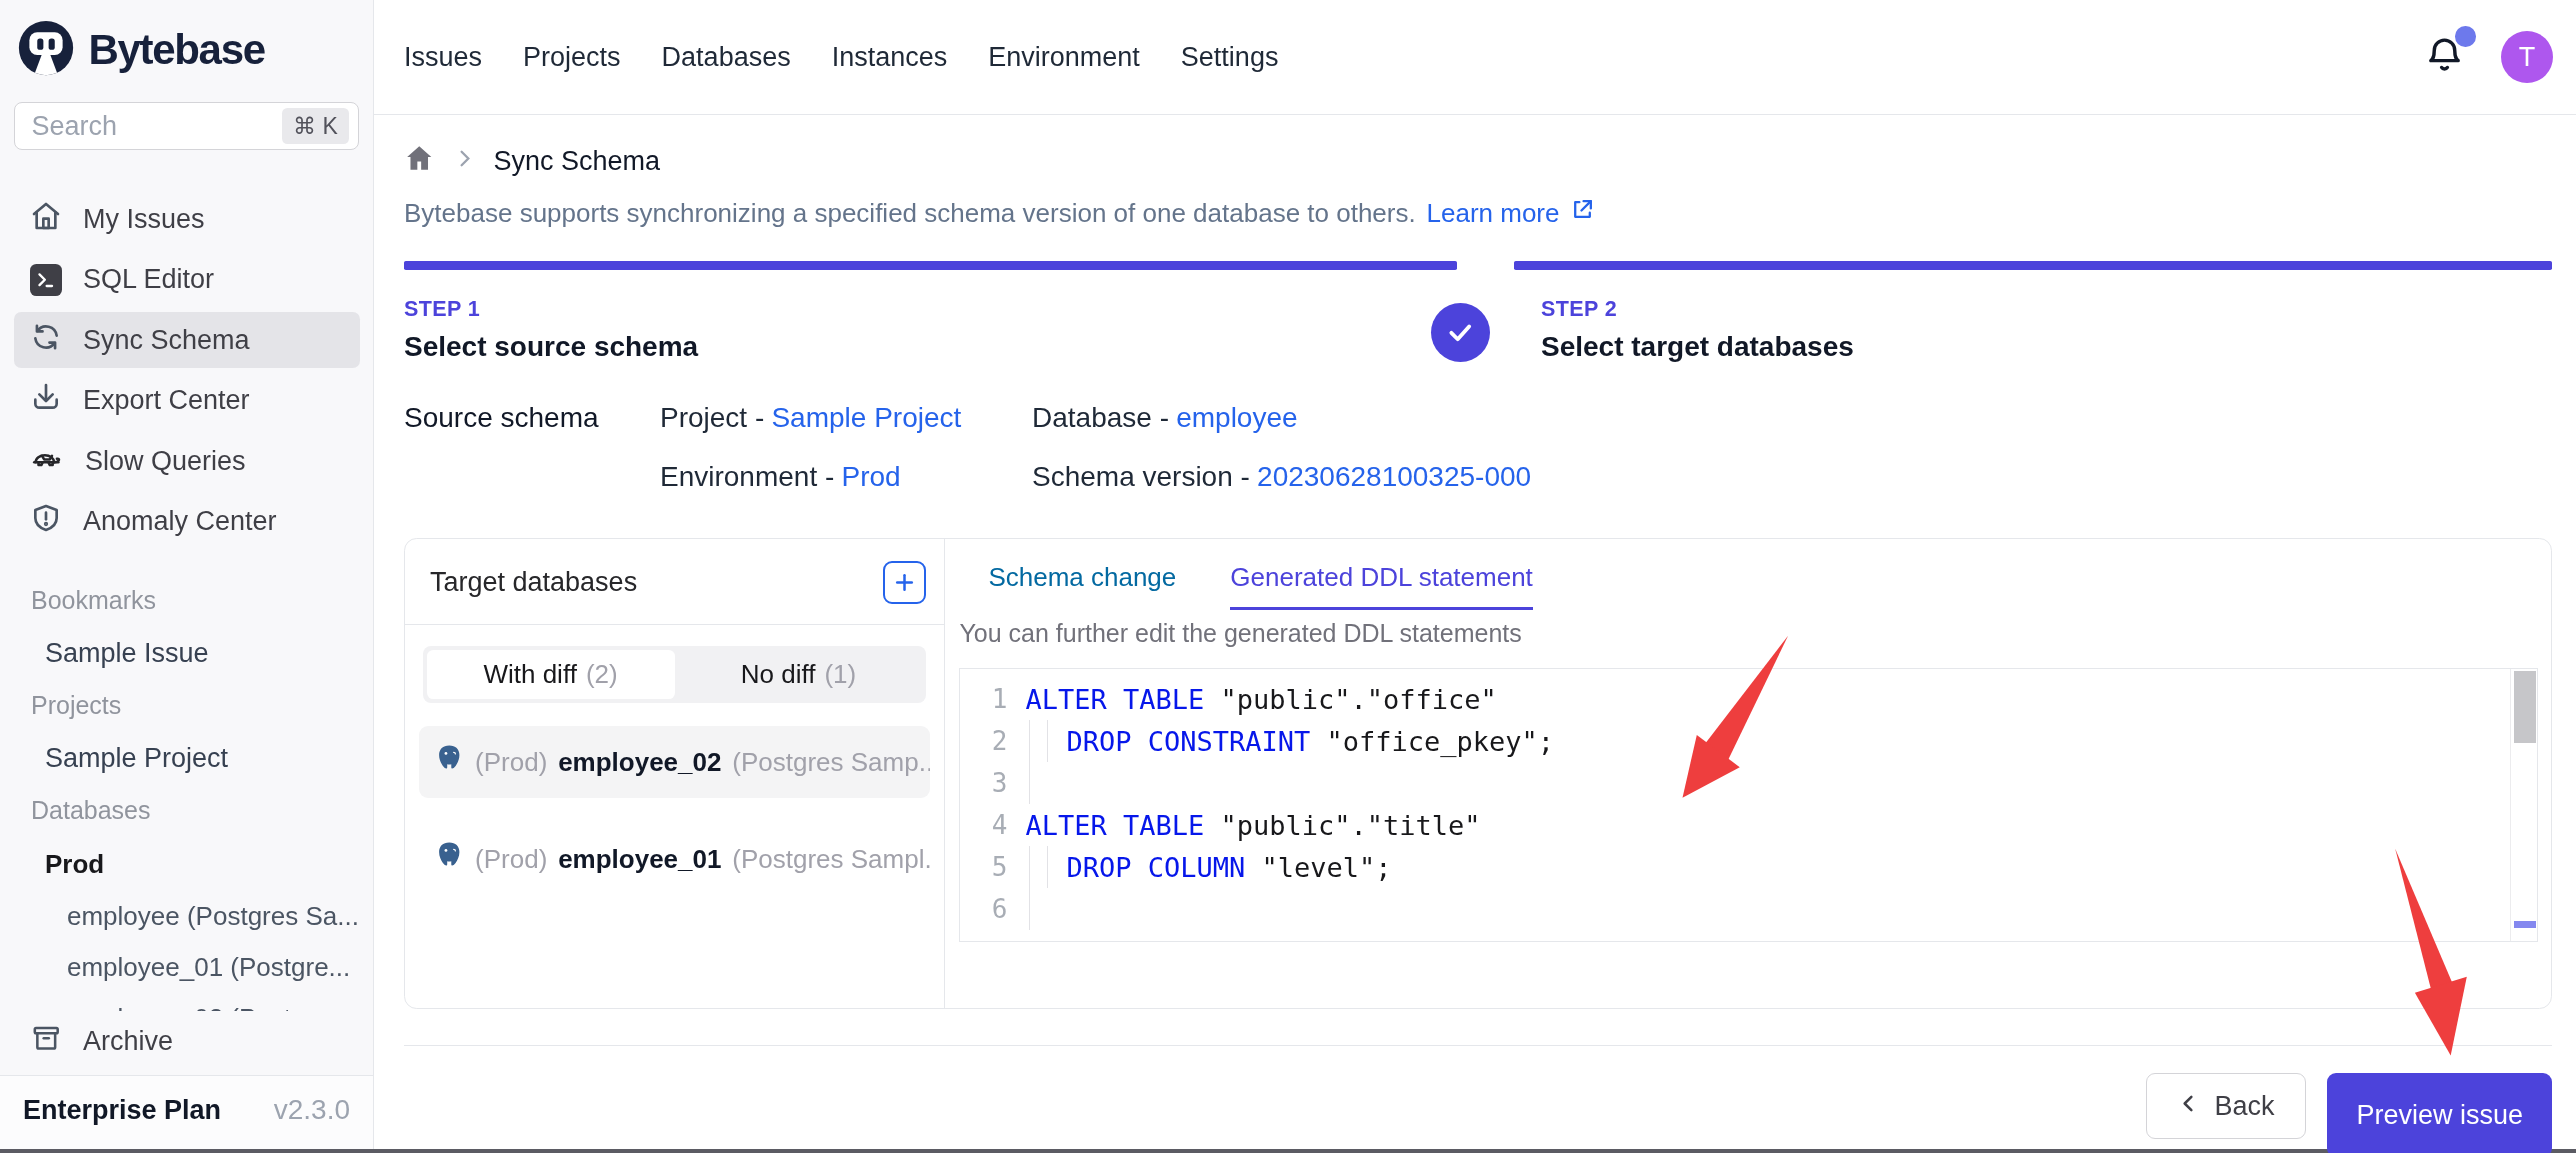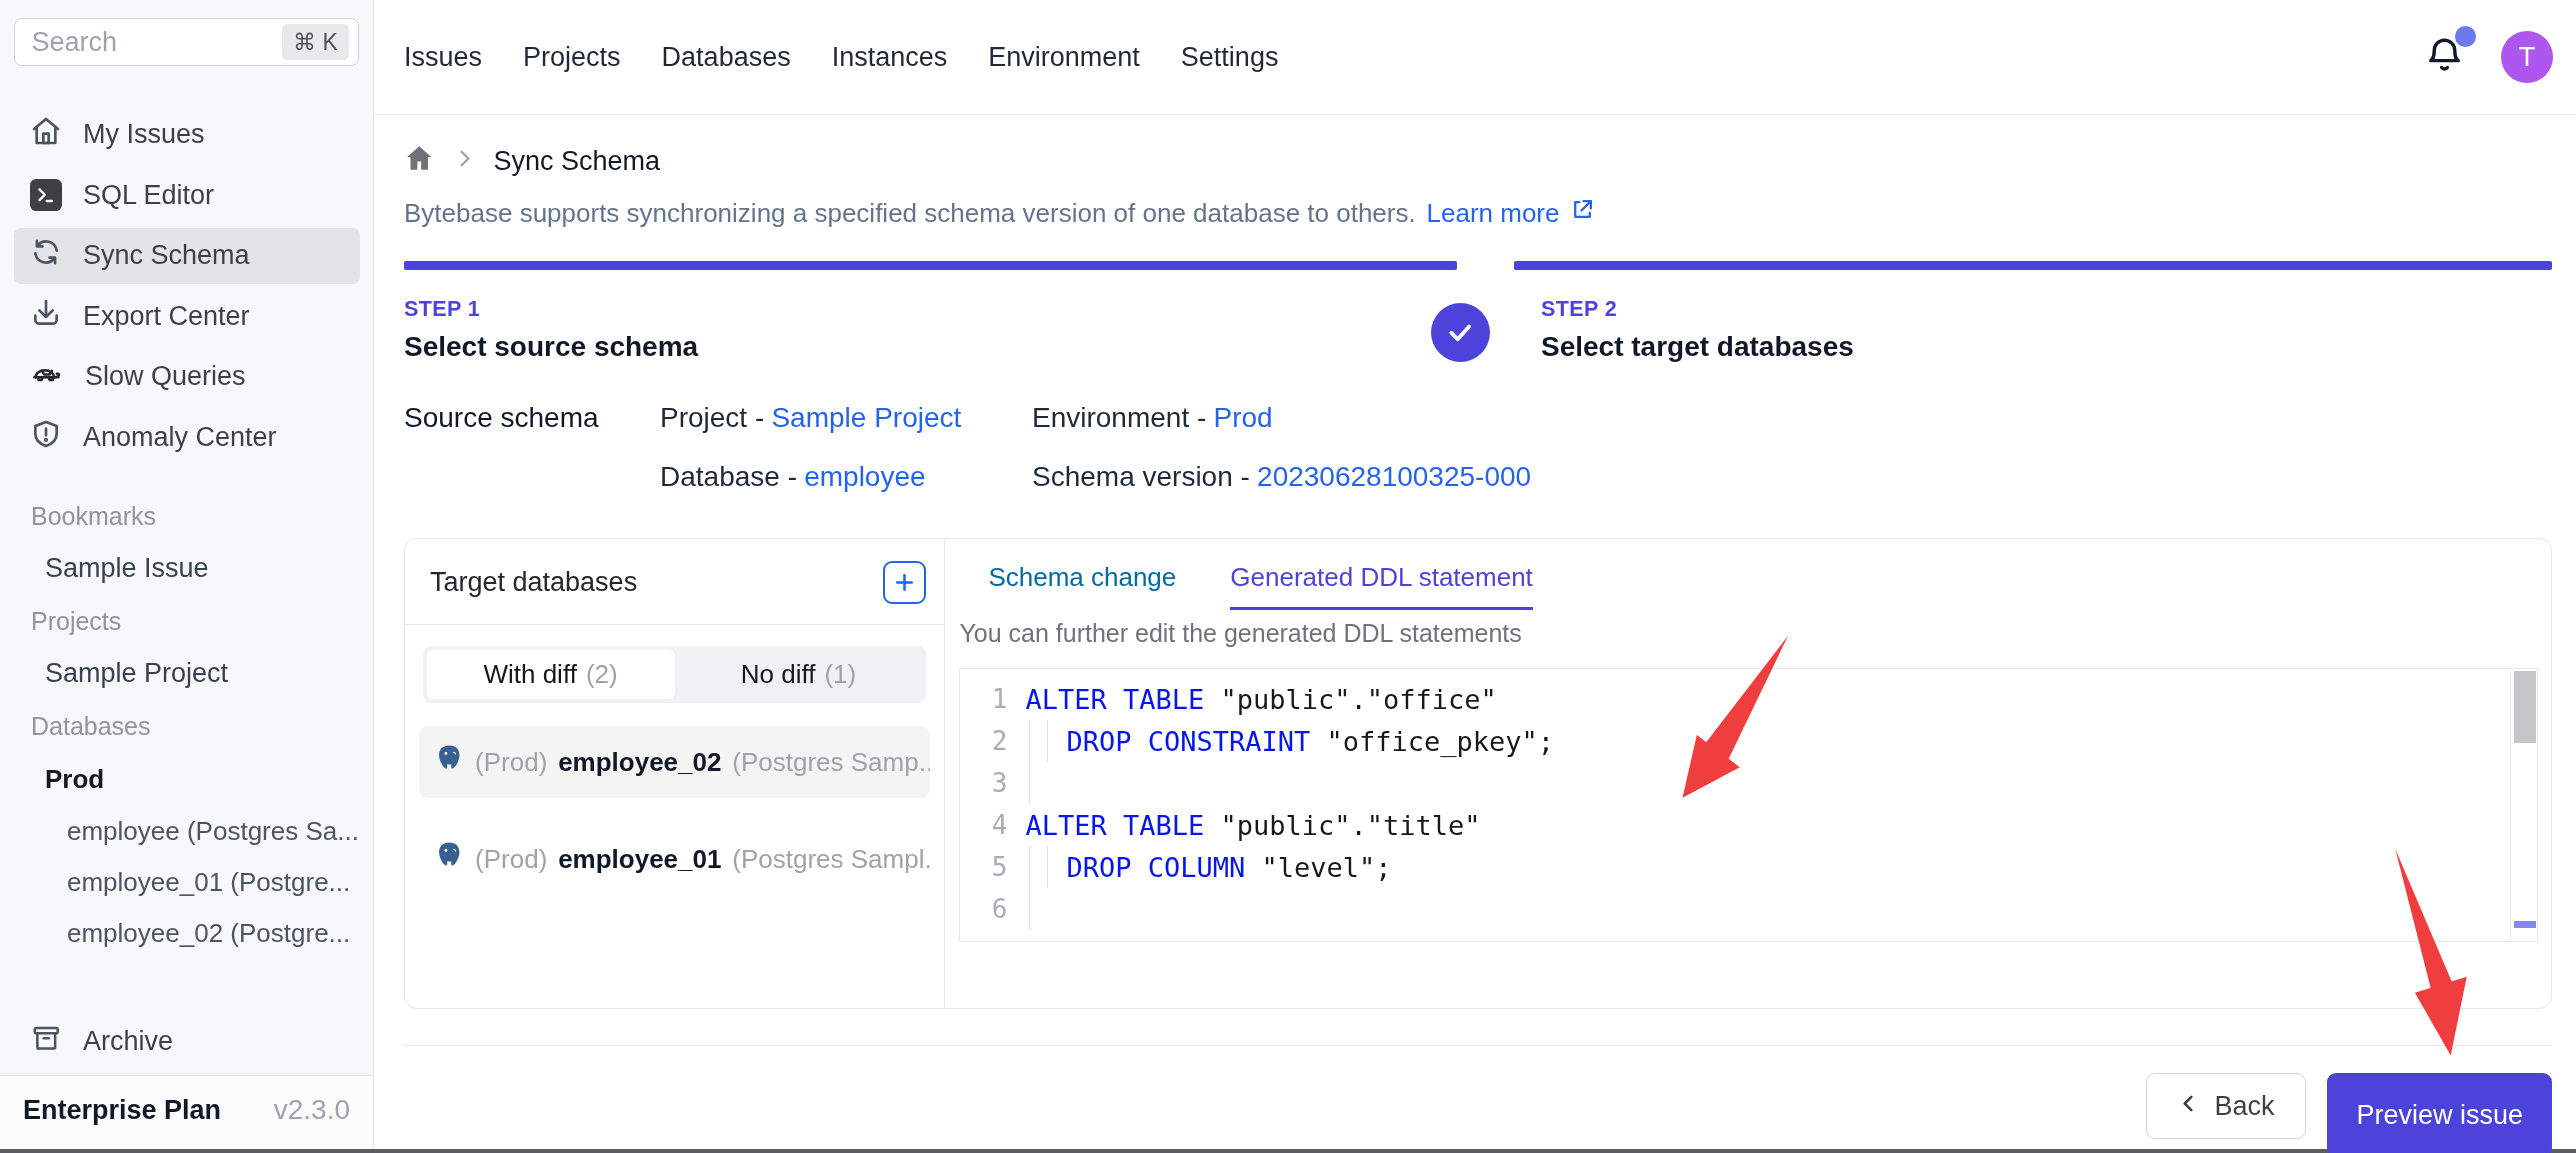--- a/index.html
+++ b/index.html
@@ -133,20 +133,39 @@
   .annot { position:absolute; pointer-events:none; z-index:9; }
   .arrow1 { left:1301px; top:518px; }
   .arrow2 { left:2012px; top:731px; }
 </style>
 </head>
 <body>
 
 <div class="app">
 
   <aside class="sidebar">
+    <div class="logo">
+      <span>
+        <svg width="56" height="56" viewBox="0 0 64 64">
+          <defs>
+              <clipPath id="lc">
+                <circle cx="32" cy="32" r="31"></circle>
+              </clipPath>
+            </defs>
+          <circle cx="32" cy="32" r="31" fill="#17213b"></circle>
+          <g clip-path="url(#lc)">
+            <rect x="13" y="14" width="38" height="26" rx="9" fill="#fff"></rect>
+            <rect x="22" y="21" width="7" height="13" rx="3" fill="#17213b"></rect>
+            <rect x="35" y="21" width="7" height="13" rx="3" fill="#17213b"></rect>
+            <polygon points="27,40 37,40 46,64 18,64" fill="#fff"></polygon>
+          </g>
+        </svg>
+      </span>
+      <span class="brand">Bytebase</span>
+    </div>
 
     <div class="search">
       <span class="ph">Search</span>
       <span class="kbd">⌘ K</span>
     </div>
 
     <nav class="nav">
       <div class="nav-item">
         <span><svg width="32" height="32" viewBox="0 0 24 24" fill="none" stroke="#4b5563" stroke-width="2" stroke-linecap="round" stroke-linejoin="round">
               <path d="M3 10.5 12 3l9 7.5"></path>
@@ -290,24 +309,24 @@
         </div>
       </div>
 
       <div class="source">
         <div class="source-label">Source schema</div>
         <div class="source-grid">
           <div class="sv">
             <span>Project -</span><span class="link">Sample Project</span>
           </div>
           <div class="sv">
+            <span>Database -</span><span class="link">employee</span>
+          </div>
+          <div class="sv">
             <span>Environment -</span><span class="link">Prod</span>
-          </div>
-          <div class="sv">
-            <span>Database -</span><span class="link">employee</span>
           </div>
           <div class="sv">
             <span>Schema version -</span><span class="link">20230628100325-000</span>
           </div>
         </div>
       </div>
 
       <div class="big-card">
 
         <div class="left-pane">

